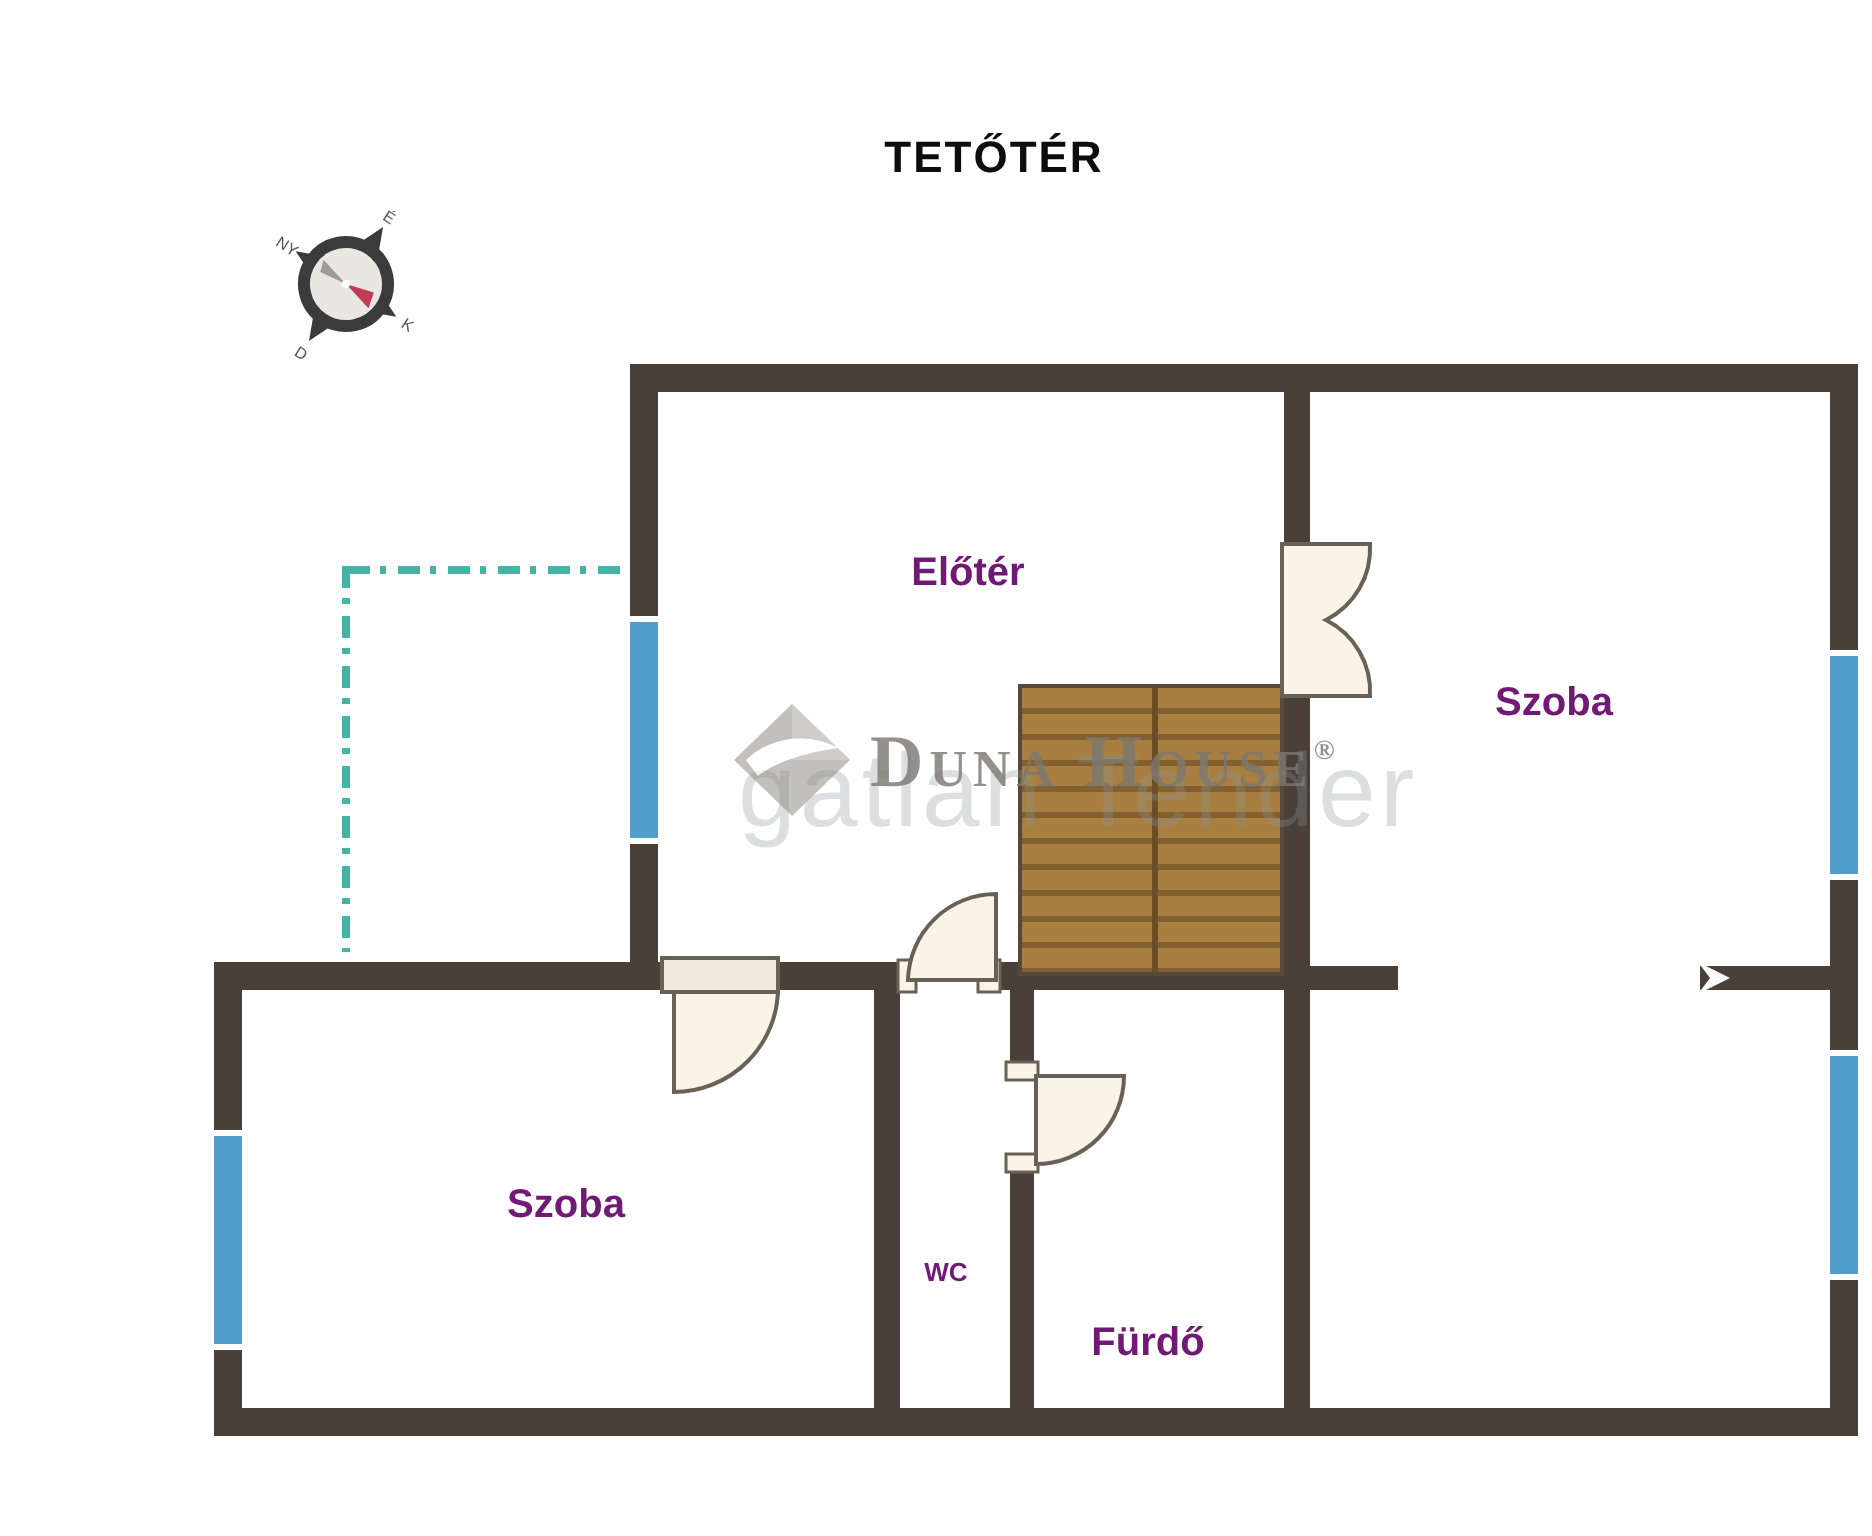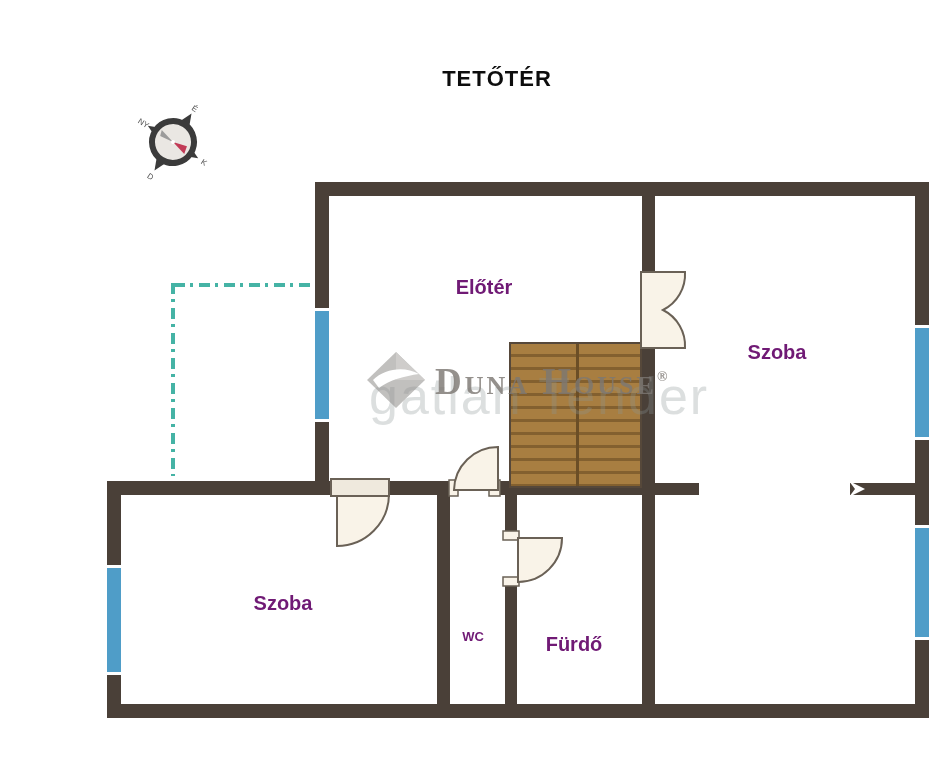--- a/index.html
+++ b/index.html
@@ -146,15 +146,15 @@
     <path d="M8,30 C20,18 40,16 54,24 C40,26 24,30 14,38 Z" fill="#ffffff"></path>
   </svg>
   <div id="wm-brand">
     <span>Duna House</span><sup>®</sup>
   </div>
 
   <div class="room-label" style="left:447px;top:287px;">Előtér</div>
   <div class="room-label" style="left:740px;top:352px;">Szoba</div>
   <div class="room-label" style="left:246px;top:603px;">Szoba</div>
   <div class="room-label" style="left:436px;top:636px;font-size:13px;">WC</div>
-  <div class="room-label" style="left:537px;top:644px;">Fürdő</div>
+  <div class="room-label" style="left:537px;top:672px;">Fürdő</div>
 
 </div>
 
 </body></html>

